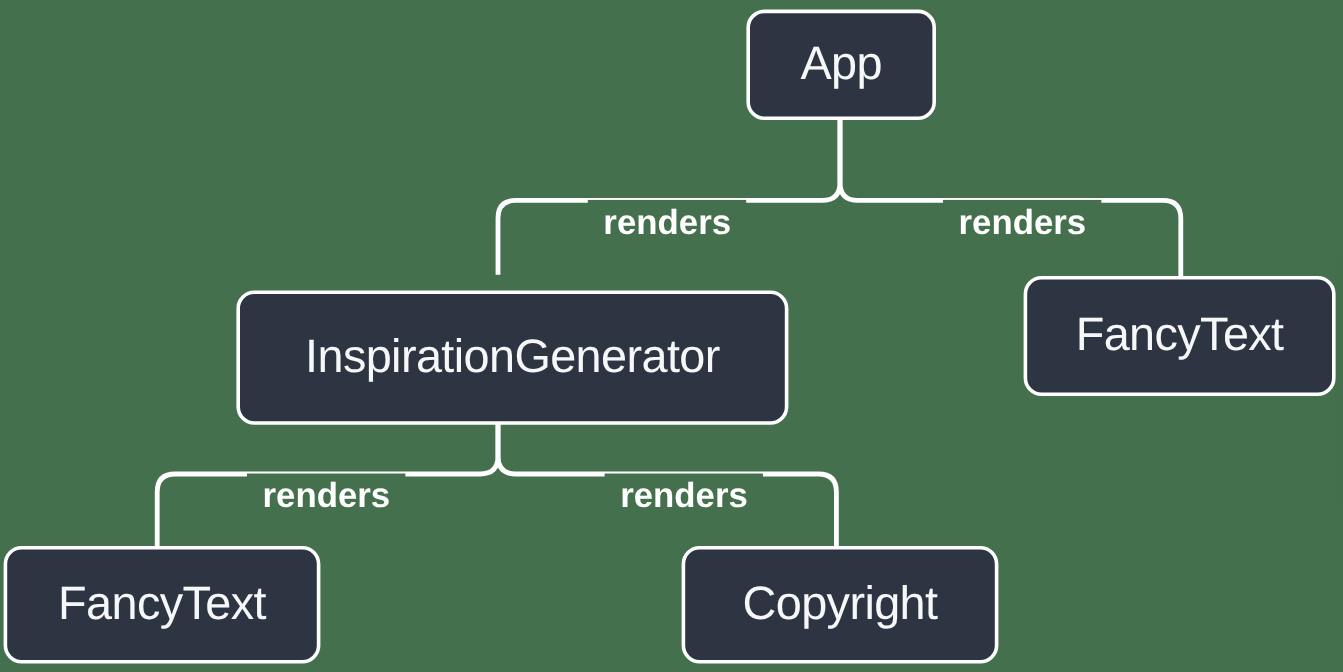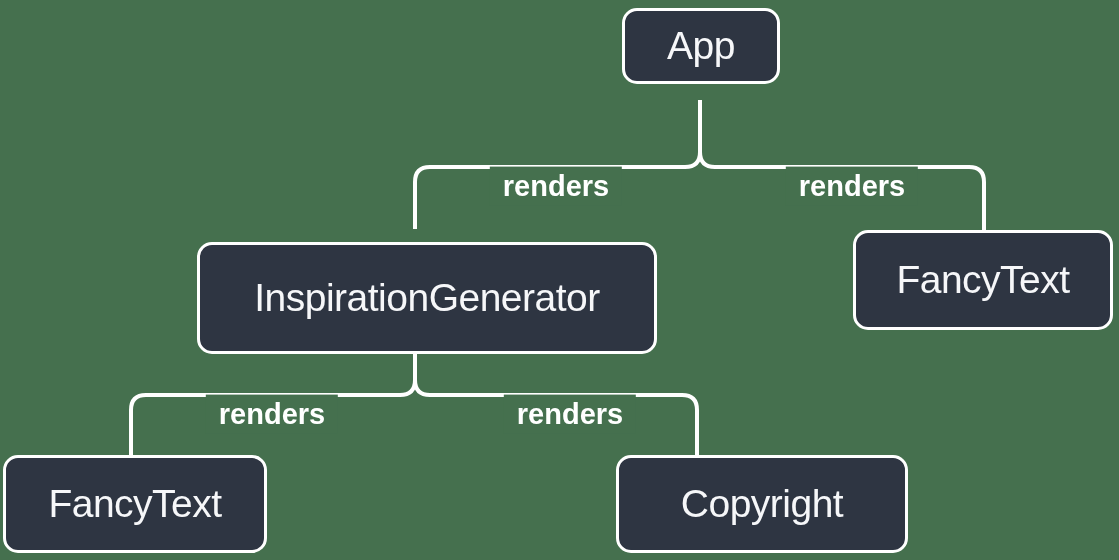--- a/index.html
+++ b/index.html
@@ -31,25 +31,25 @@
     background: var(--node-fill);
     border: 3px solid var(--node-border-color);
     border-radius: 15px;
     display: flex; align-items: center; justify-content: center;
     color: var(--node-text-color);
     font-size: 39px;
     font-weight: 400;
     letter-spacing: -0.5px;
     white-space: nowrap;
   }
-  .node-app                   { left: 622px; top: 8px;   width: 158px; height: 76px; }
+  .node-app                   { left: 622px; top: 8px;   width: 158px; height: 92px; }
   .node-inspiration-generator { left: 197px; top: 242px; width: 460px; height: 112px; }
   .node-fancy-text-right      { left: 853px; top: 230px; width: 260px; height: 100px; }
   .node-fancy-text-bottom     { left: 3px;   top: 455px; width: 264px; height: 98px; }
-  .node-copyright             { left: 568px; top: 455px; width: 292px; height: 98px; margin-left: 48px; }
+  .node-copyright             { left: 568px; top: 455px; width: 264px; height: 98px; }
   .edge-label {
     position: absolute;
     transform: translate(-50%, -50%);
     background: var(--background-color);
     color: var(--line-color);
     font-size: 29px;
     font-weight: 700;
     line-height: 1.2;
     padding: 2px 13px;
     white-space: nowrap;

